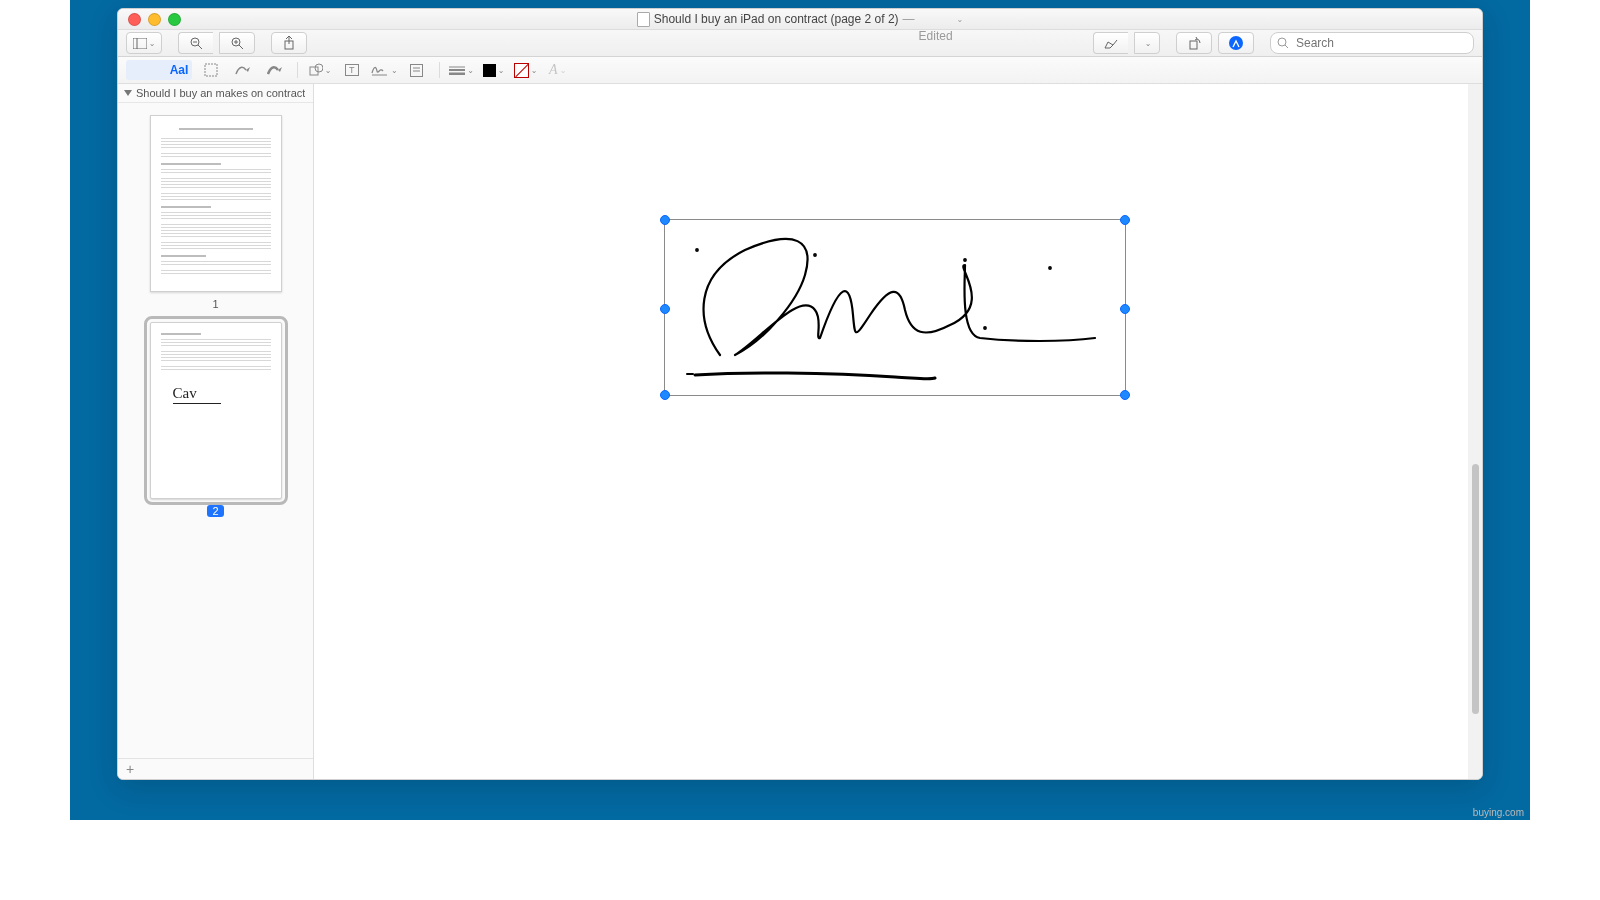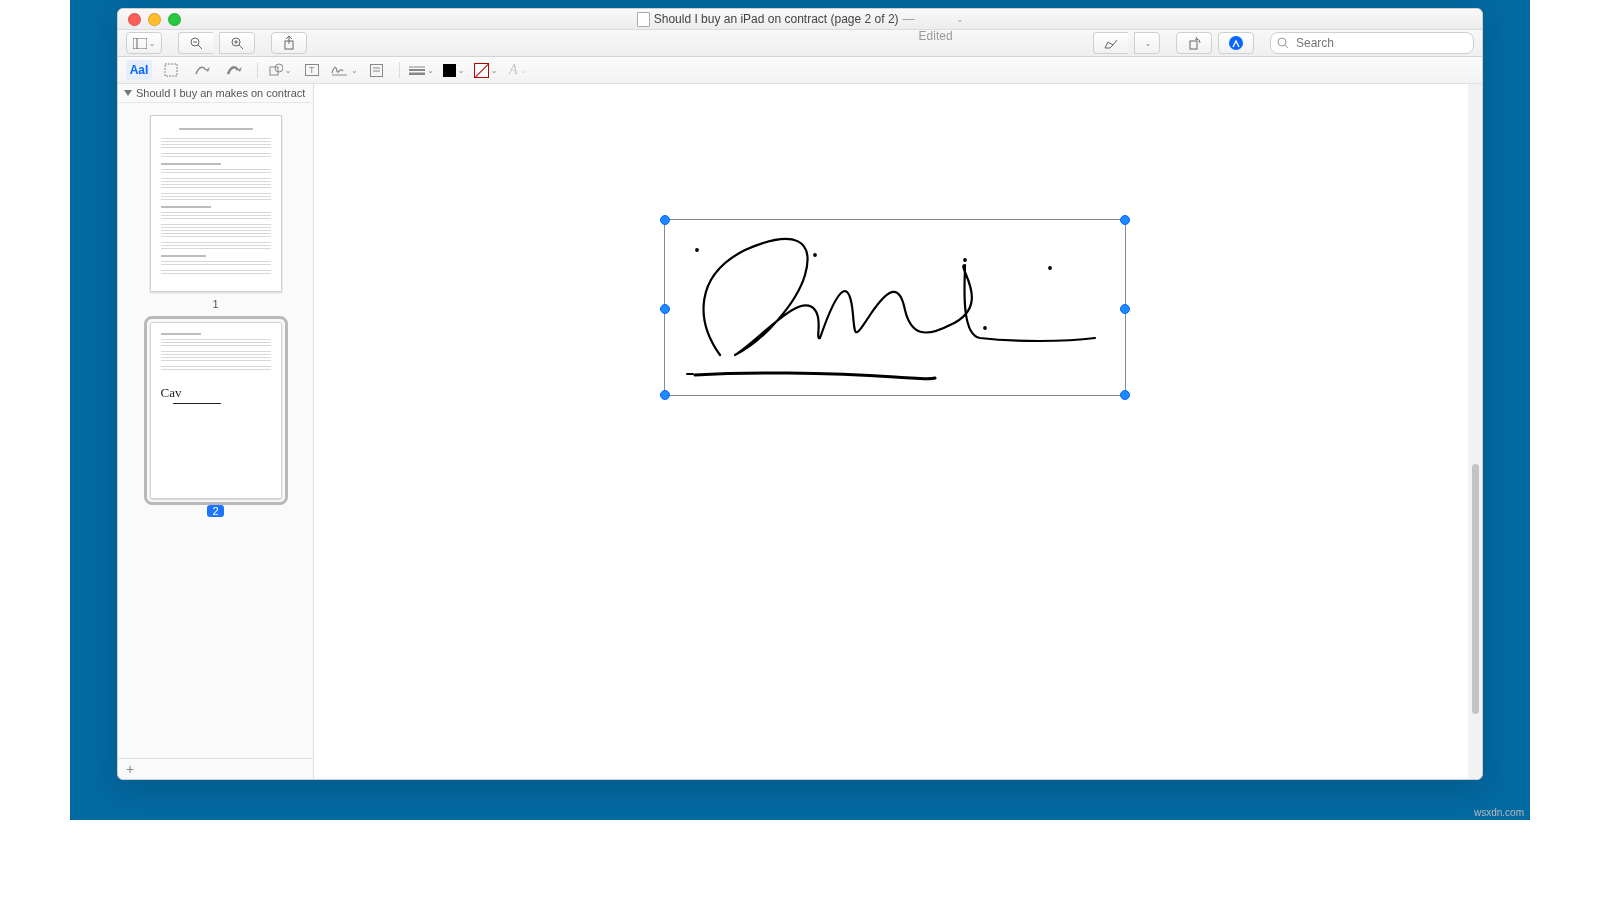--- a/index.html
+++ b/index.html
@@ -16,40 +16,40 @@
   .toolbar{height:26px;background:linear-gradient(#f7f7f7,#efefef);border-bottom:1px solid #d4d4d4;display:flex;align-items:center;padding:0 8px;gap:6px;}
   .tbtn{height:20px;min-width:24px;border:1px solid #cfcfcf;border-radius:4px;background:linear-gradient(#ffffff,#f1f1f1);display:flex;align-items:center;justify-content:center;font-size:11px;color:#555;padding:0 5px;box-shadow:0 1px 0 rgba(255,255,255,.6) inset;}
   .tbtn.group-left{border-top-right-radius:0;border-bottom-right-radius:0;border-right:0;}
   .tbtn.group-right{border-top-left-radius:0;border-bottom-left-radius:0;}
   .spacer{flex:1;}
   .markup-circle{background:#0a66ff;}
   .search{height:20px;width:190px;border:1px solid #cfcfcf;border-radius:8px;background:#fff;display:flex;align-items:center;padding:0 6px;gap:5px;color:#9a9a9a;font-size:12px;}
   .search input{border:0;outline:0;font-size:12px;flex:1;color:#333;background:transparent;}
   .anntoolbar{height:26px;background:linear-gradient(#fbfbfb,#f3f3f3);border-bottom:1px solid #dedede;display:flex;align-items:center;padding:0 6px;gap:2px;}
   .abtn{height:20px;min-width:26px;border-radius:3px;display:flex;align-items:center;justify-content:center;color:#666;font-size:12px;margin:0 2px;}
-  .abtn.sel{color:#0a66ff;background:#e6eefc;}
+  .abtn.sel{color:#0a66ff;background:#e6eefc;padding-left:40px;}
   .chev{font-size:8px;color:#888;margin-left:2px;}
   .swatch{width:13px;height:13px;}
   .swatch.solid{background:#000;}
   .swatch.border{border:1.5px solid #b00;background:#fff;}
   .divider{width:1px;height:16px;background:#dcdcdc;margin:0 5px;}
   .body{flex:1;display:flex;min-height:0;}
   .sidebar{width:195px;border-right:1px solid #dedede;background:#fafafa;display:flex;flex-direction:column;}
   .doc-outline{height:18px;font-size:11px;color:#555;display:flex;align-items:center;gap:4px;padding:0 6px;border-bottom:1px solid #e7e7e7;}
   .triangle{width:0;height:0;border-left:4px solid transparent;border-right:4px solid transparent;border-top:6px solid #777;}
   .thumbs{flex:1;overflow:auto;text-align:center;padding:6px 0;}
   .thumb{width:130px;margin:6px auto 0;background:#fff;border:1px solid #d0d0d0;box-shadow:0 1px 2px rgba(0,0,0,.15);position:relative;}
   .thumb.p1{height:175px;}
   .thumb.p2{height:175px;}
   .thumb.selected{outline:3px solid #b9b9b9;outline-offset:3px;border-radius:2px;}
   .thumb .fake-text{position:absolute;left:10px;right:10px;background:#d8d8d8;height:1.4px;}
   .thumb .ttl{height:2px;background:#bdbdbd;left:28px;right:28px;}
   .pg-label{font-size:11px;color:#555;margin:6px 0 12px;}
   .pg-label.sel{background:#1e73ff;color:#fff;display:inline-block;padding:0 5px;border-radius:3px;}
-  .sig-mini{position:absolute;left:10px;top:62px;font-family:cursive;font-size:13px;color:#222;}
+  .sig-mini{position:absolute;left:22px;top:62px;font-family:cursive;font-size:15px;color:#222;}
   .sig-line{position:absolute;left:22px;top:80px;width:48px;height:1px;background:#222;}
   .sidebar-footer{height:20px;border-top:1px solid #e3e3e3;display:flex;align-items:center;padding-left:8px;color:#888;font-size:14px;}
   .canvas{flex:1;background:#f2f2f2;position:relative;overflow:hidden;}
   .page{position:absolute;left:0;right:14px;top:0;bottom:0;background:#fff;}
   .page-text{position:absolute;left:150px;right:160px;top:20px;font-family:Georgia,'Times New Roman',serif;font-size:18.5px;line-height:1.35;color:#1a1a1a;}
   .sel-box{position:absolute;border:1px solid #8a8a8a;background:#fff;}
   .handle{position:absolute;width:8px;height:8px;background:#1e88ff;border:1px solid #0a66ff;border-radius:50%;}
   .hd-tl{left:-5px;top:-5px;} .hd-tr{right:-5px;top:-5px;} .hd-bl{left:-5px;bottom:-5px;} .hd-br{right:-5px;bottom:-5px;}
   .hd-ml{left:-5px;top:calc(50% - 4px);} .hd-mr{right:-5px;top:calc(50% - 4px);}
   .scrollbar{position:absolute;right:2px;top:0;width:10px;bottom:0;}
@@ -310,14 +310,14 @@
           <div class="handle hd-mr"></div>
         </div>
       </div>
       <div class="scrollbar">
         <div class="scroll-thumb" style="top:380px;height:250px;"></div>
       </div>
     </div>
   </div>
 
 </div>
-<div class="watermark">wsxdn.com</div>
+<div class="watermark">buying.com</div>
 </div>
 
 </body></html>

